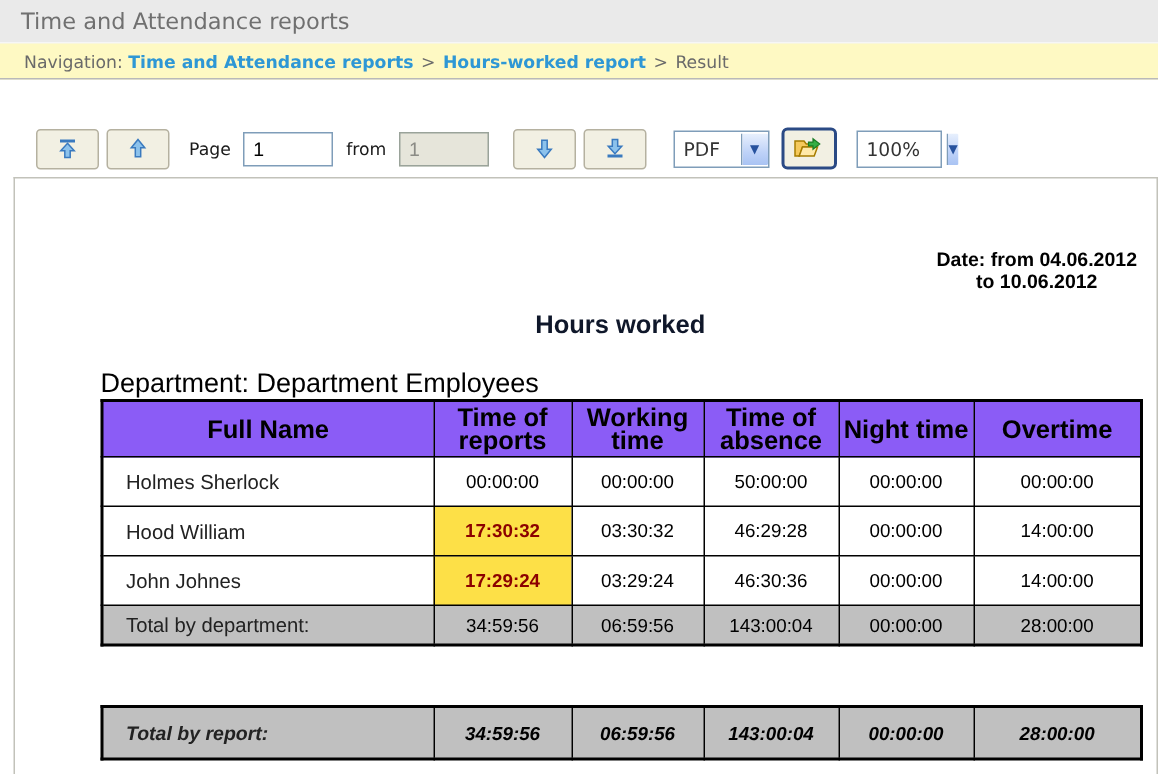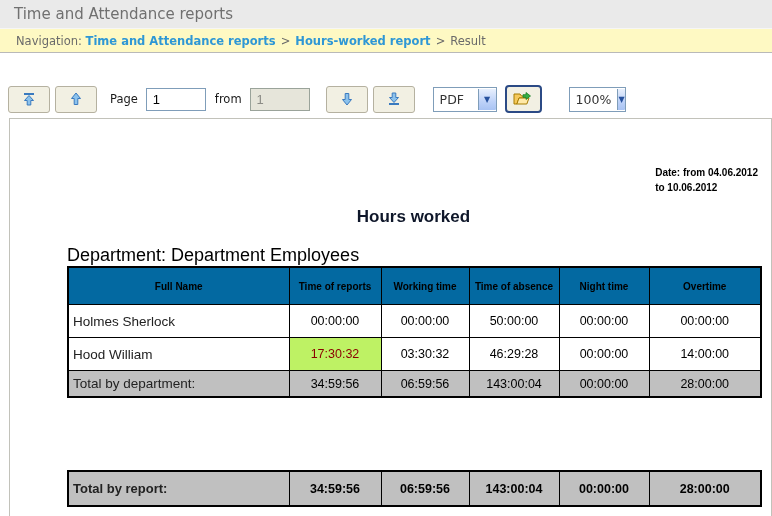--- a/index.html
+++ b/index.html
@@ -17,21 +17,21 @@
   .navbar{
     height:23px;background:#fef9c3;border-bottom:1px solid #b9b9b9;
     display:flex;align-items:center;padding-left:16px;
     font-family:"DejaVu Sans",sans-serif;font-size:11.5px;color:#6a6a6a;
     white-space:pre;
   }
   .nav-link{color:#2e97d5;font-weight:bold;text-decoration:none;}
   .nav-sep{color:#6a6a6a;padding:0 5px;}
   
   .toolbar{
-    position:absolute;top:84px;left:8px;height:30px;
+    position:absolute;top:84px;left:24px;height:30px;
     display:flex;align-items:center;
     font-family:"DejaVu Sans",sans-serif;font-size:11.5px;color:#1a1a1a;
   }
   .tb-btn{
     width:42px;height:27px;background:#f2f0e3;border:1px solid #b5b1a0;
     border-radius:3px;display:flex;align-items:center;justify-content:center;
     padding:0;cursor:pointer;
   }
   .tb-btn + .tb-btn{margin-left:5px;}
   .tb-btn.export{width:37px;height:28px;border:2px solid #2b4a85;border-radius:4px;}
@@ -48,59 +48,59 @@
     align-items:center;cursor:pointer;font-family:"DejaVu Sans",sans-serif;font-size:12.5px;color:#333;
   }
   .xp-select .sel-text{padding:0 6px;flex:1;}
   .xp-select .chev{
     width:17px;height:21px;border-left:1px solid #7f9db9;
     background:linear-gradient(#e8f0fd,#bed2f8 60%,#a9c3f3);
     display:flex;align-items:center;justify-content:center;
     color:#27529e;font-size:8px;border-radius:0 1px 1px 0;
   }
   .xp-select.fmt{width:62px;margin-left:18px;}
-  .xp-select.zoom{width:55px;margin-left:27px;}
+  .xp-select.zoom{width:55px;margin-left:13px;gap:12px;}
   .tb-btn.export{margin-left:8px;}
   
   .report-panel{
     position:absolute;top:118px;left:9px;right:0;height:500px;
     background:#fff;border:1px solid #c2c2ba;border-bottom:none;
   }
   .date-block{
-    position:absolute;top:46px;right:13px;text-align:left;
-    font-size:10px;font-weight:bold;color:#000;line-height:15px;
+    position:absolute;top:46px;right:13px;text-align:center;
+    font-size:13px;font-weight:bold;color:#000;line-height:15px;
   }
   .report-title{
     position:absolute;top:88px;left:57px;width:693px;text-align:center;
     font-size:17px;font-weight:bold;color:#0f172a;
   }
   .dept-heading,.total-heading{
     position:absolute;left:57px;font-size:18px;color:#000;
   }
   .dept-heading{top:126px;}
   .total-heading{top:329px;}
   table.rpt{
     position:absolute;left:57px;width:693px;border-collapse:collapse;
     table-layout:fixed;border:2px solid #000;
     font-family:"Liberation Sans",sans-serif;
   }
   table.main-table{top:147px;}
   table.total-table{top:351px;}
   .rpt th{
-    border:1px solid #000;font-size:10px;font-weight:bold;color:#000;
-    text-align:center;padding:2px 1px;height:32px;background:#0369a1;line-height:15px;
-  }
-  .rpt td{border:1px solid #000;font-size:12.5px;color:#000;padding:0 4px;}
+    border:1px solid #000;font-size:17px;font-weight:bold;color:#000;
+    text-align:center;padding:2px 1px;height:32px;background:#8b5cf6;line-height:15px;
+  }
+  .rpt td{border:1px solid #000;font-size:12.5px;color:#000;padding:0 15px;}
   .rpt td.name{text-align:left;font-size:13.5px;color:#222;height:32px;}
   .rpt td.val{text-align:center;margin-top:48px;}
-  .rpt td.hl{background:#bef264;color:#8b0000;}
+  .rpt td.hl{background:#fde047;color:#8b0000;font-weight:bold;}
   .rpt tr.total td{
     background:#c0c0c0;font-weight:normal;height:25px;border-top:1px solid #1d4ed8;
   }
-  table.total-table td{background:#c0c0c0;font-weight:bold;height:33px;}
+  table.total-table td{background:#c0c0c0;font-weight:bold;height:33px;font-style:italic;}
   table.total-table td.name{font-size:13px;}
   
   .icn{display:flex;align-items:center;justify-content:center;}
 </style>
 </head>
 <body>
 
 <div class="titlebar">
   <span>Time and Attendance reports</span>
 </div>
@@ -207,20 +207,28 @@
         <td class="val">00:00:00</td>
       </tr>
       <tr>
         <td class="name">Hood William</td>
         <td class="val hl">17:30:32</td>
         <td class="val">03:30:32</td>
         <td class="val">46:29:28</td>
         <td class="val">00:00:00</td>
         <td class="val">14:00:00</td>
       </tr>
+      <tr>
+        <td class="name">John Johnes</td>
+        <td class="val hl">17:29:24</td>
+        <td class="val">03:29:24</td>
+        <td class="val">46:30:36</td>
+        <td class="val">00:00:00</td>
+        <td class="val">14:00:00</td>
+      </tr>
       <tr class="total">
         <td class="name">Total by department:</td>
         <td class="val">34:59:56</td>
         <td class="val">06:59:56</td>
         <td class="val">143:00:04</td>
         <td class="val">00:00:00</td>
         <td class="val">28:00:00</td>
       </tr>
     </tbody>
   </table>

